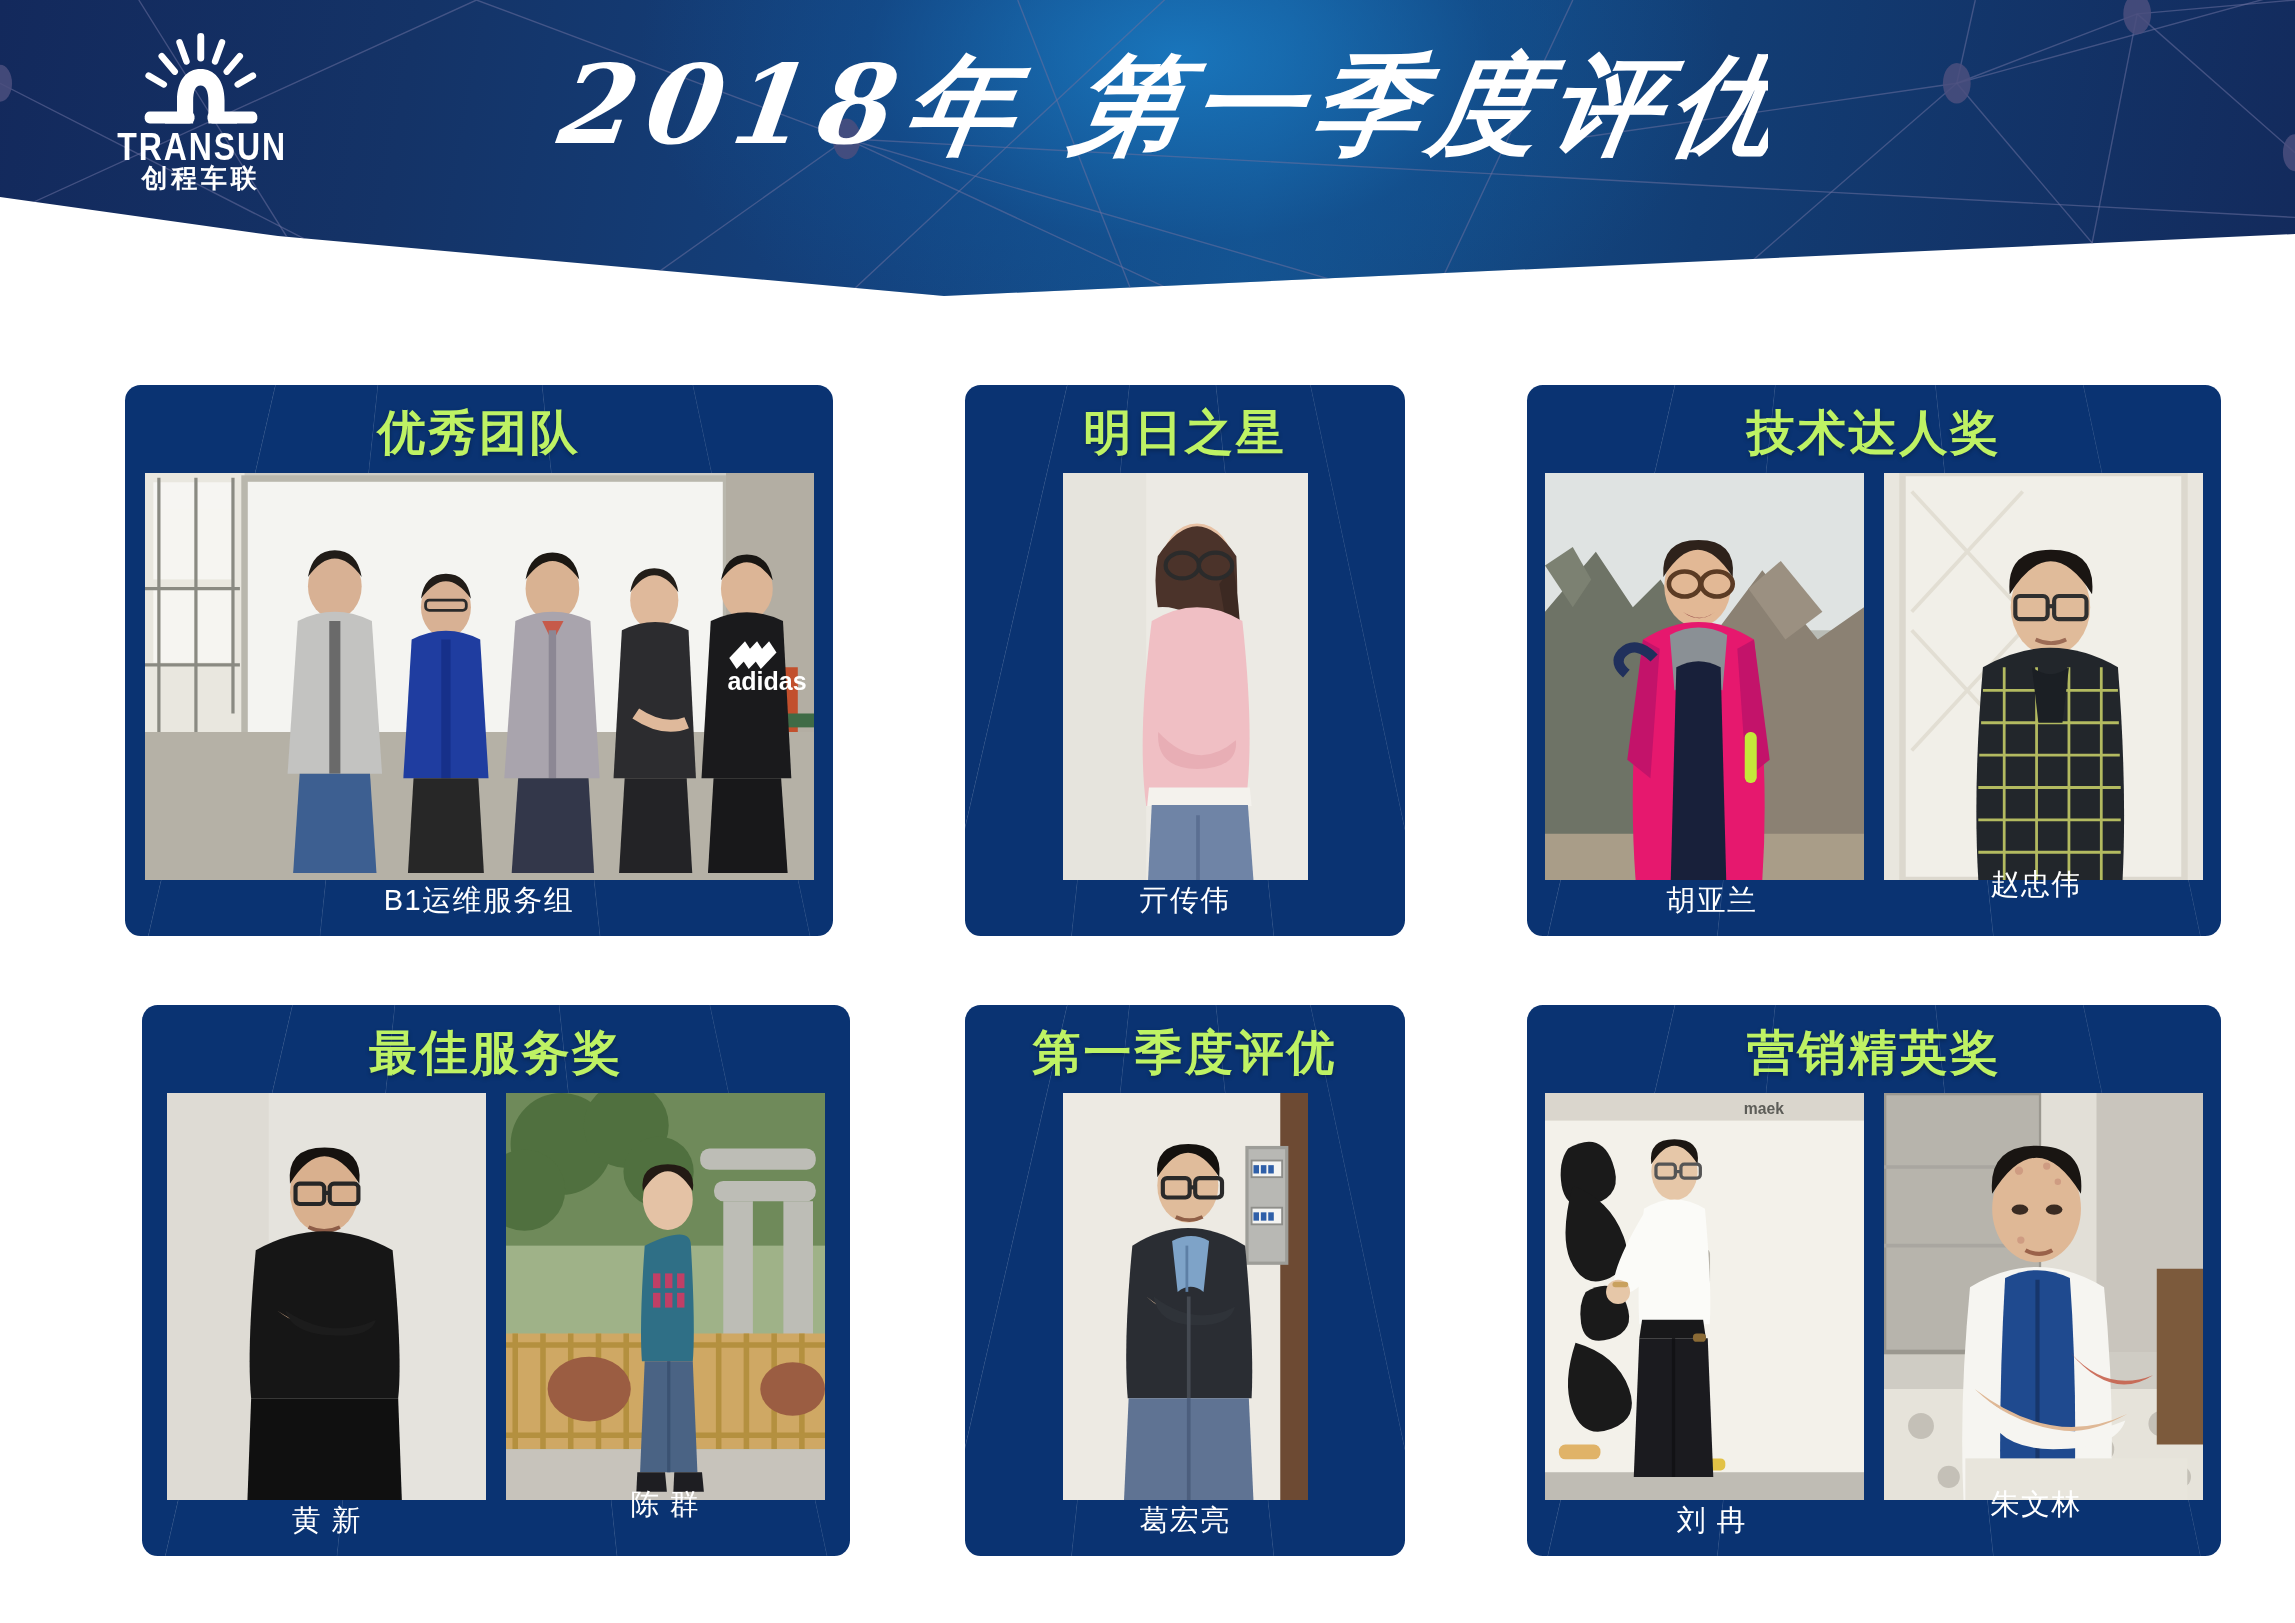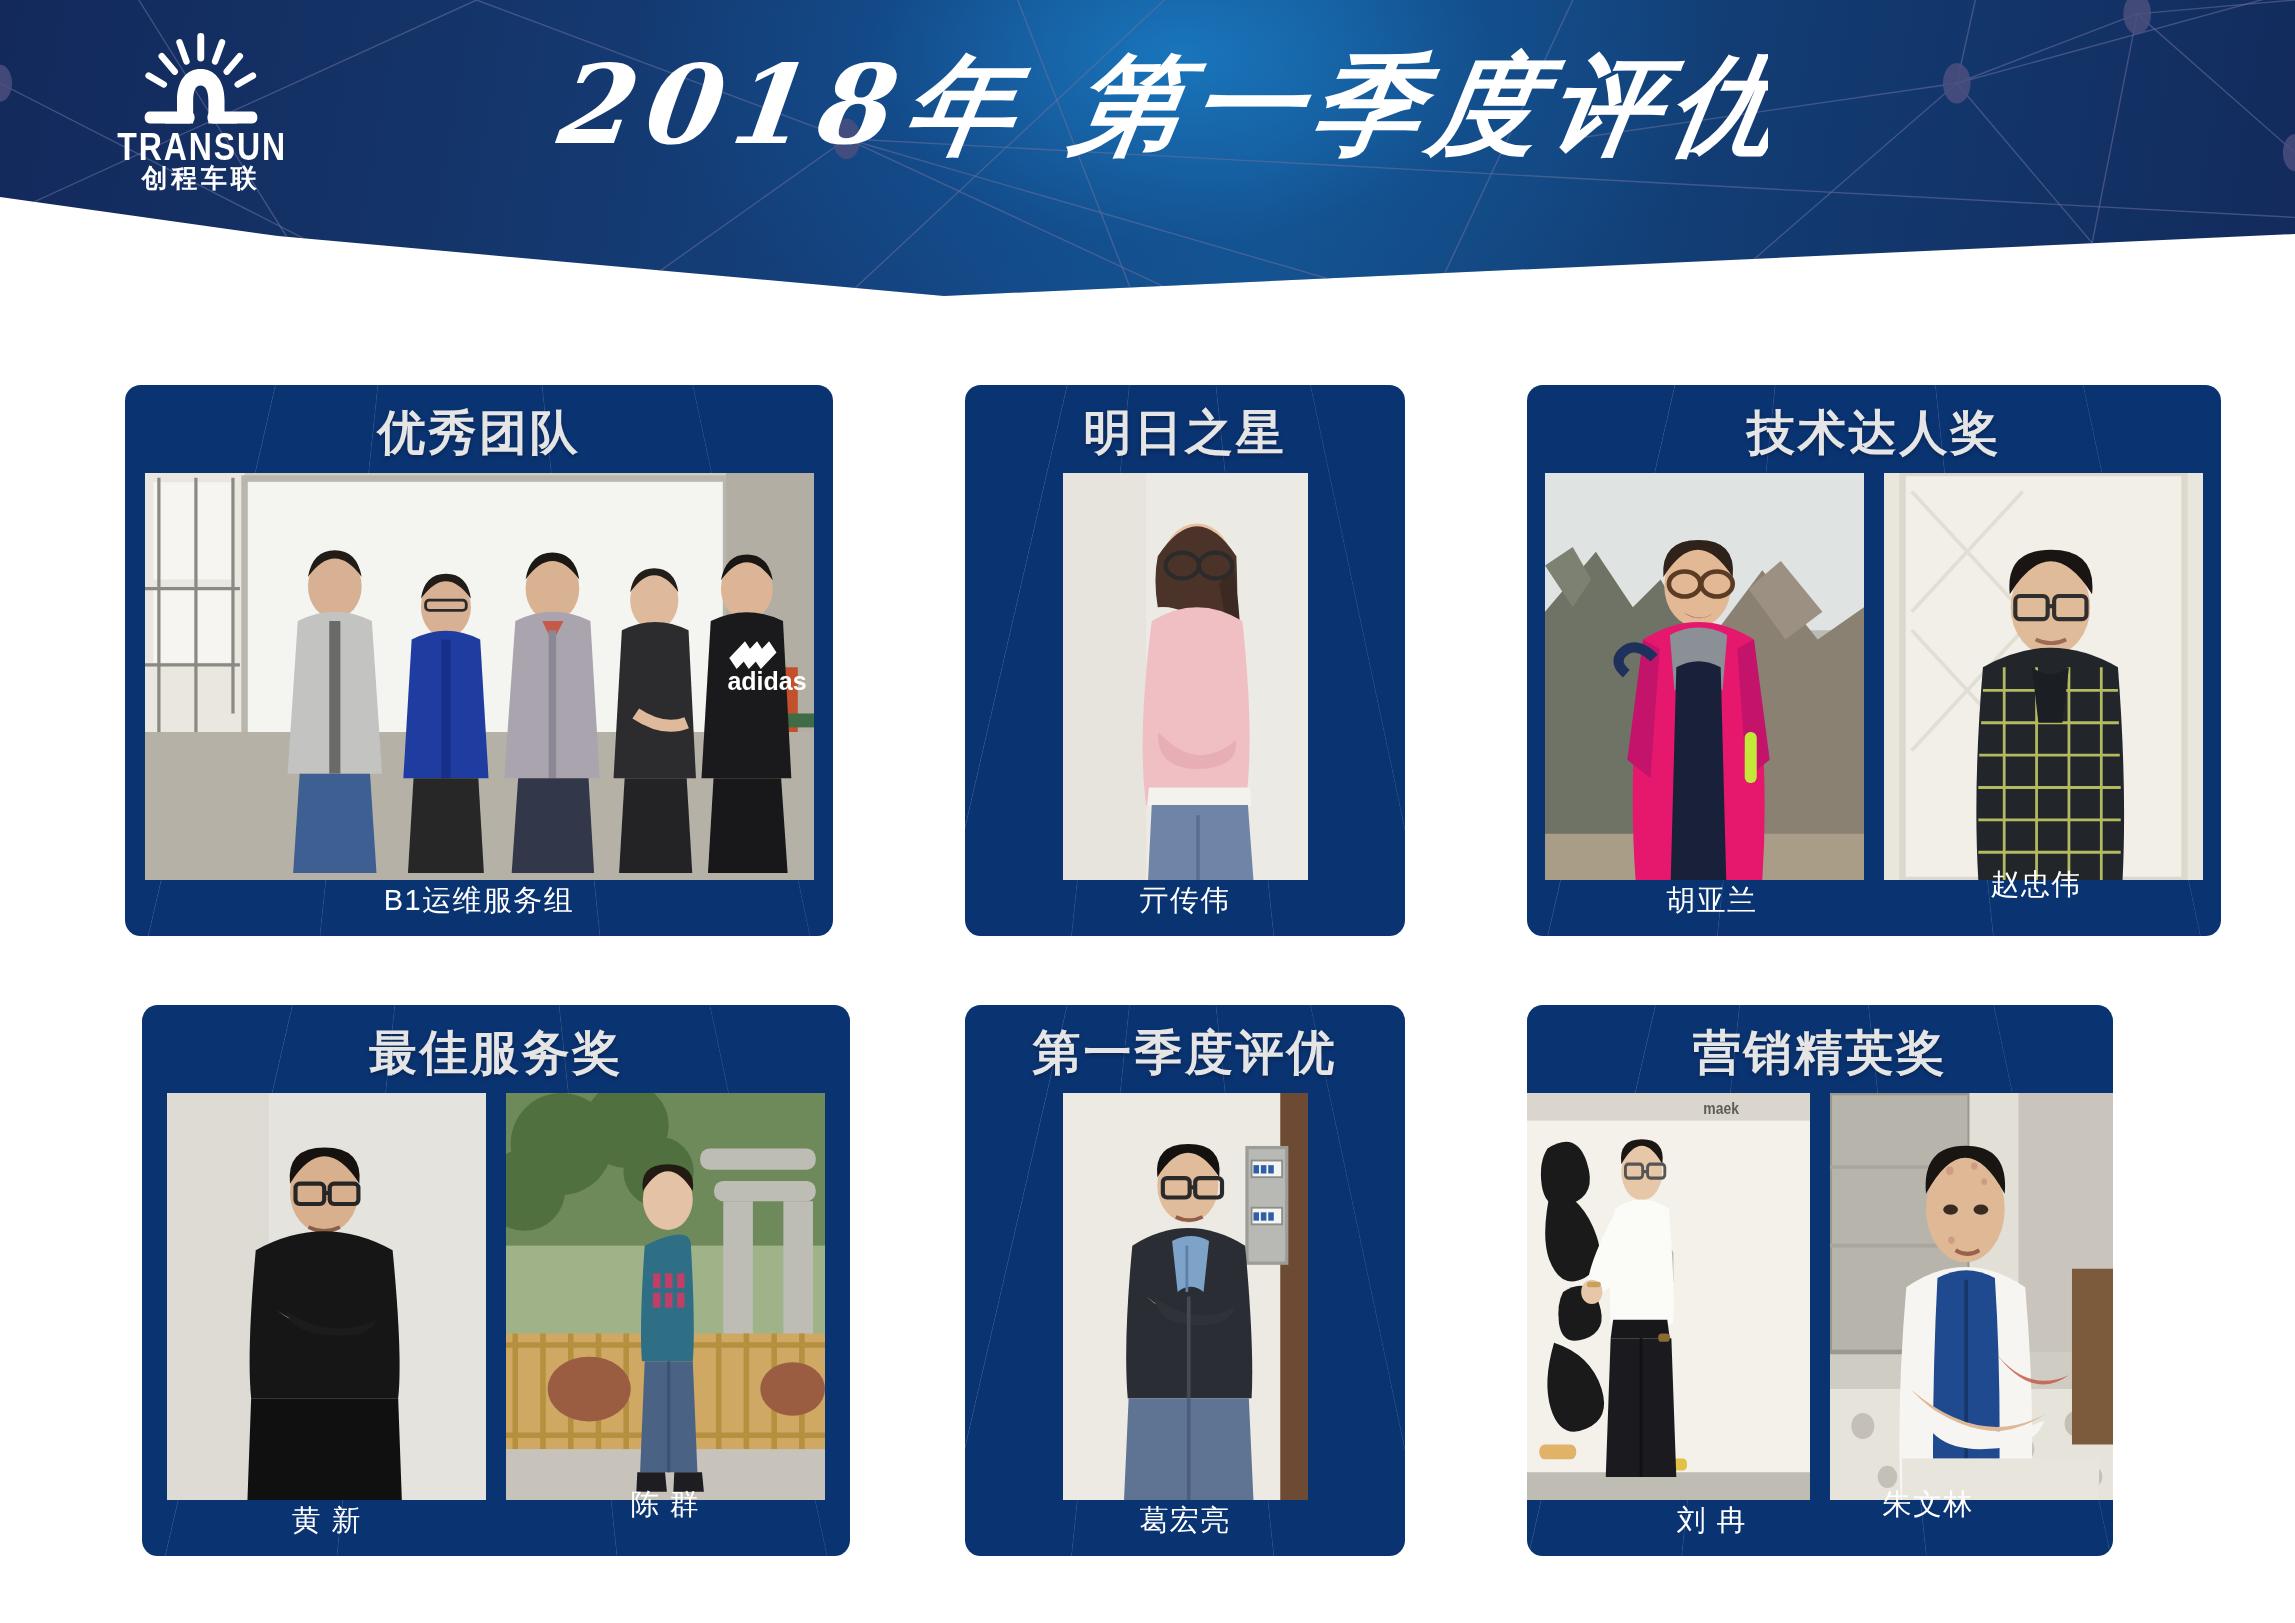--- a/index.html
+++ b/index.html
@@ -78,21 +78,21 @@
       linear-gradient(103deg, transparent calc(18% - 0.5px), rgba(255,255,255,.17) 18%, transparent calc(18% + 0.9px)),
       linear-gradient(96deg,  transparent calc(33% - 0.5px), rgba(255,255,255,.15) 33%, transparent calc(33% + 0.9px)),
       linear-gradient(84deg,  transparent calc(62% - 0.5px), rgba(255,255,255,.15) 62%, transparent calc(62% + 0.9px)),
       linear-gradient(78deg,  transparent calc(83% - 0.5px), rgba(255,255,255,.13) 83%, transparent calc(83% + 0.9px));
     pointer-events:none;
   }
 
   .card-title{
     position:absolute; left:0; top:23px; width:100%;
     text-align:center;
-    color:#e5e5e5;
+    color:#bef264;
     font-size:48px; font-weight:700; line-height:1.05;
     letter-spacing:2.8px;
     text-shadow:0 1.9px 4.6px rgba(0,0,0,.28);
     z-index:3;
   }
 
   .photos{
     position:absolute; left:0; top:0; width:100%; height:100%;
     display:flex; align-items:flex-start; justify-content:center;
     z-index:2;
@@ -113,21 +113,21 @@
     z-index:3;
   }
 
   
   #card-1{ left:125px;  top:0;     width:708px; height:551px; }
   #card-2{ left:965px; top:0;     width:440px;  height:551px; }
   #card-3{ left:1527px; top:0;     width:694px; height:551px;padding-left:37px; }
   
   #card-4{ left:125px;  top:620px; width:708px; height:551px;margin-left:17px; }
   #card-5{ left:965px; top:620px; width:440px;  height:551px; }
-  #card-6{ left:1527px; top:620px; width:586px; height:551px; }
+  #card-6{ left:1527px; top:620px; width:694px; height:551px; }
 
   
   .p-wide  { width:669px; height:407px; margin-top:88px; }
   .p-single{ width:245px;  height:407px; margin-top:88px; }
   .p-half  { width:319px;  height:407px; margin-top:88px; }
   .dual    { gap:20px; }
 
   .n-bottom{ bottom:21px; }
   .n-half-l{ bottom:21px; left:25.4px;  width:319px; }
   .n-half-r{ bottom:37px; right:25.4px; width:319px; left:auto;font-family:Liberation Serif, serif; }

